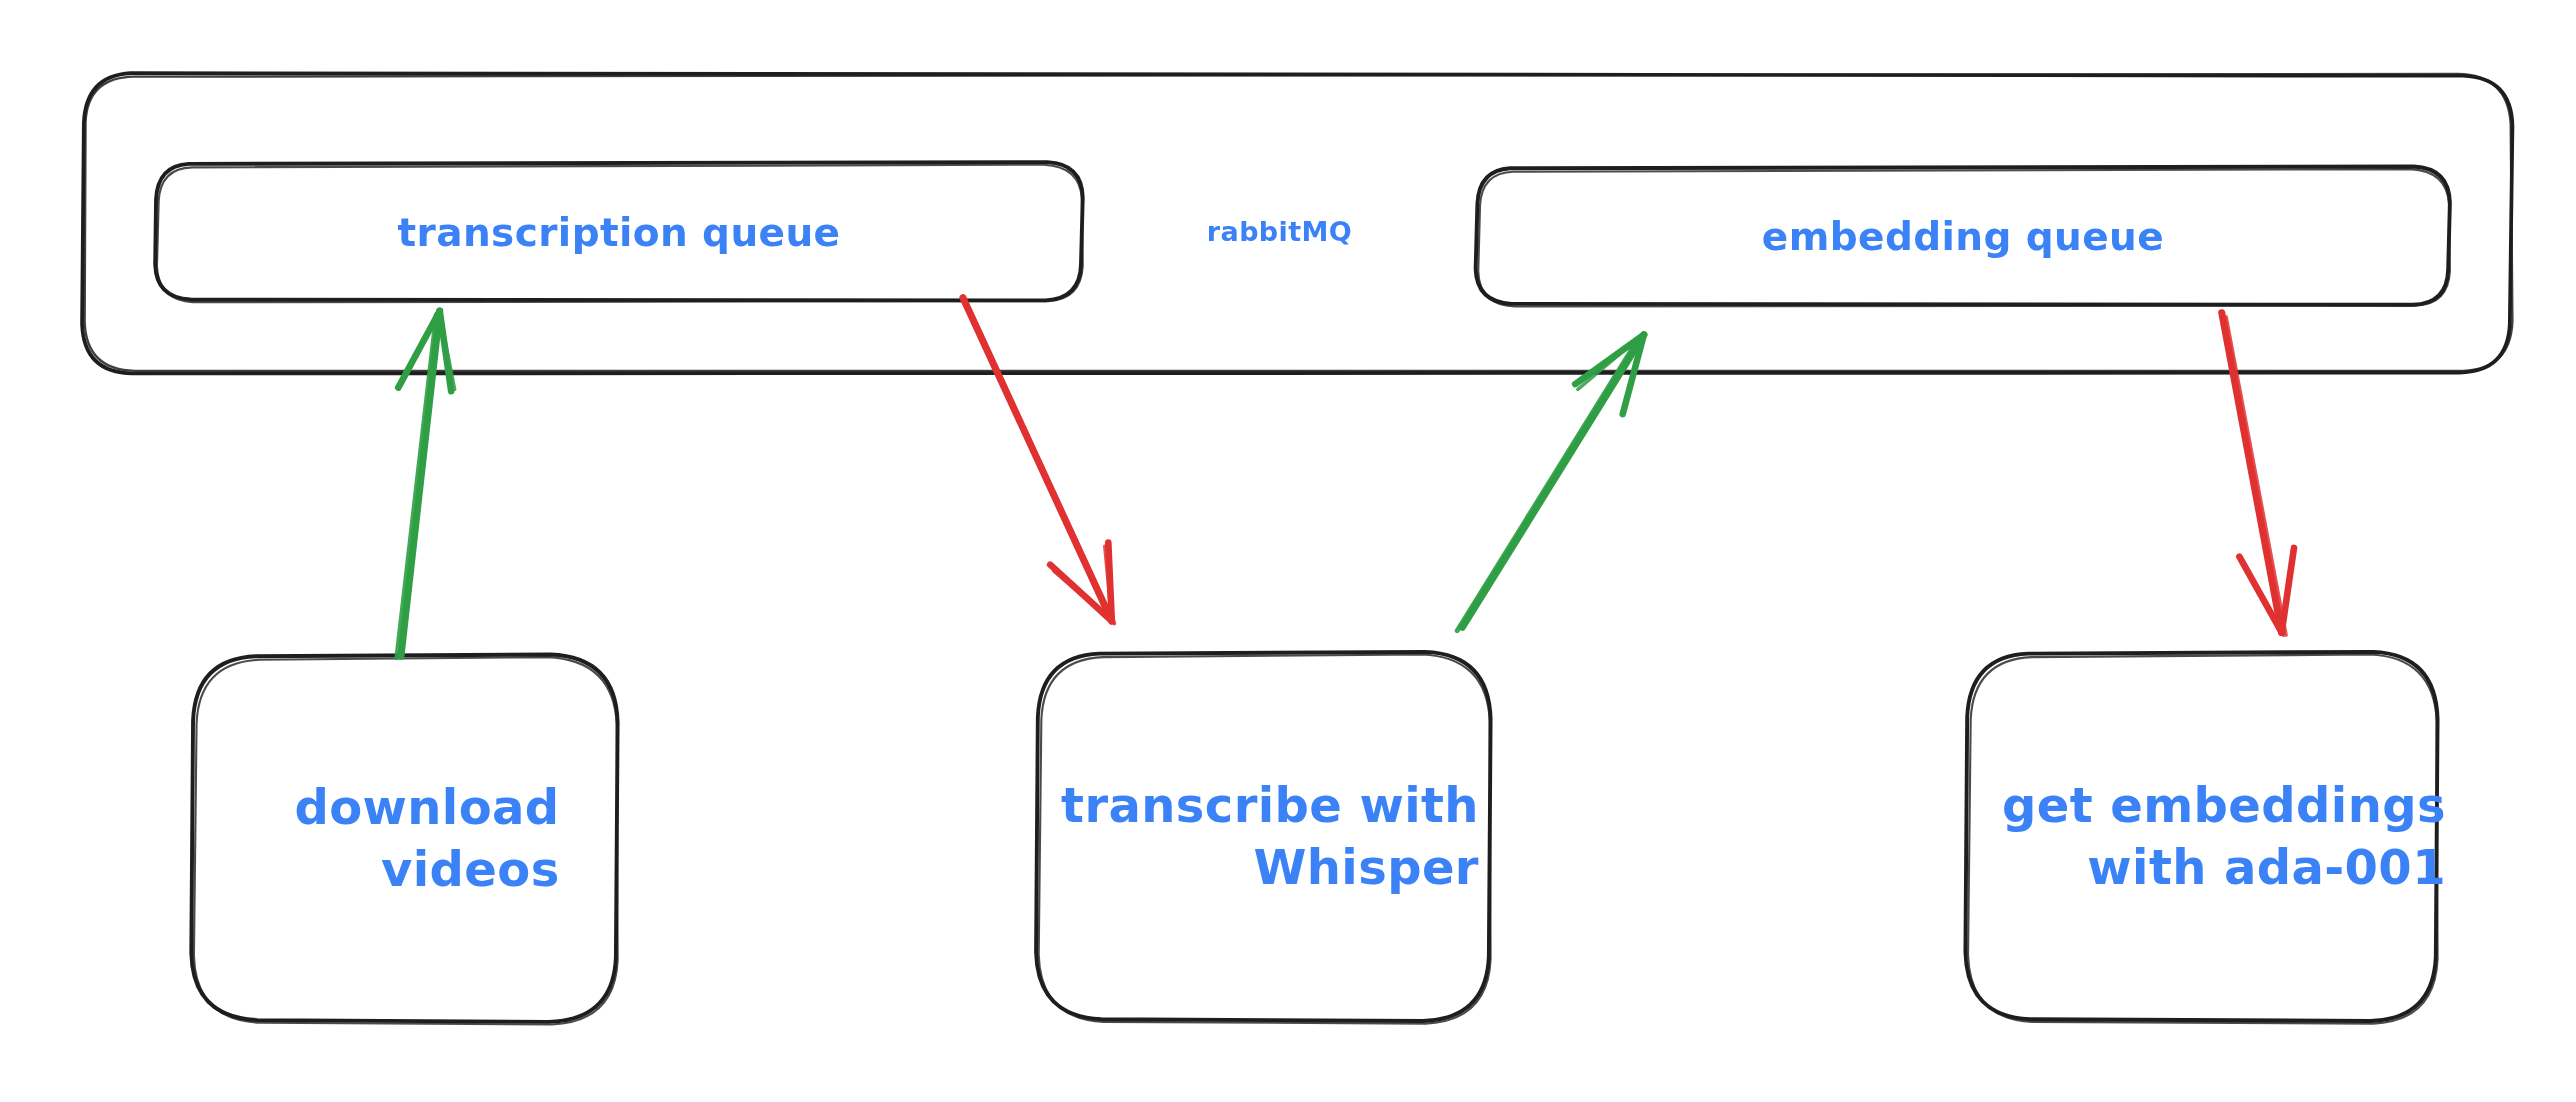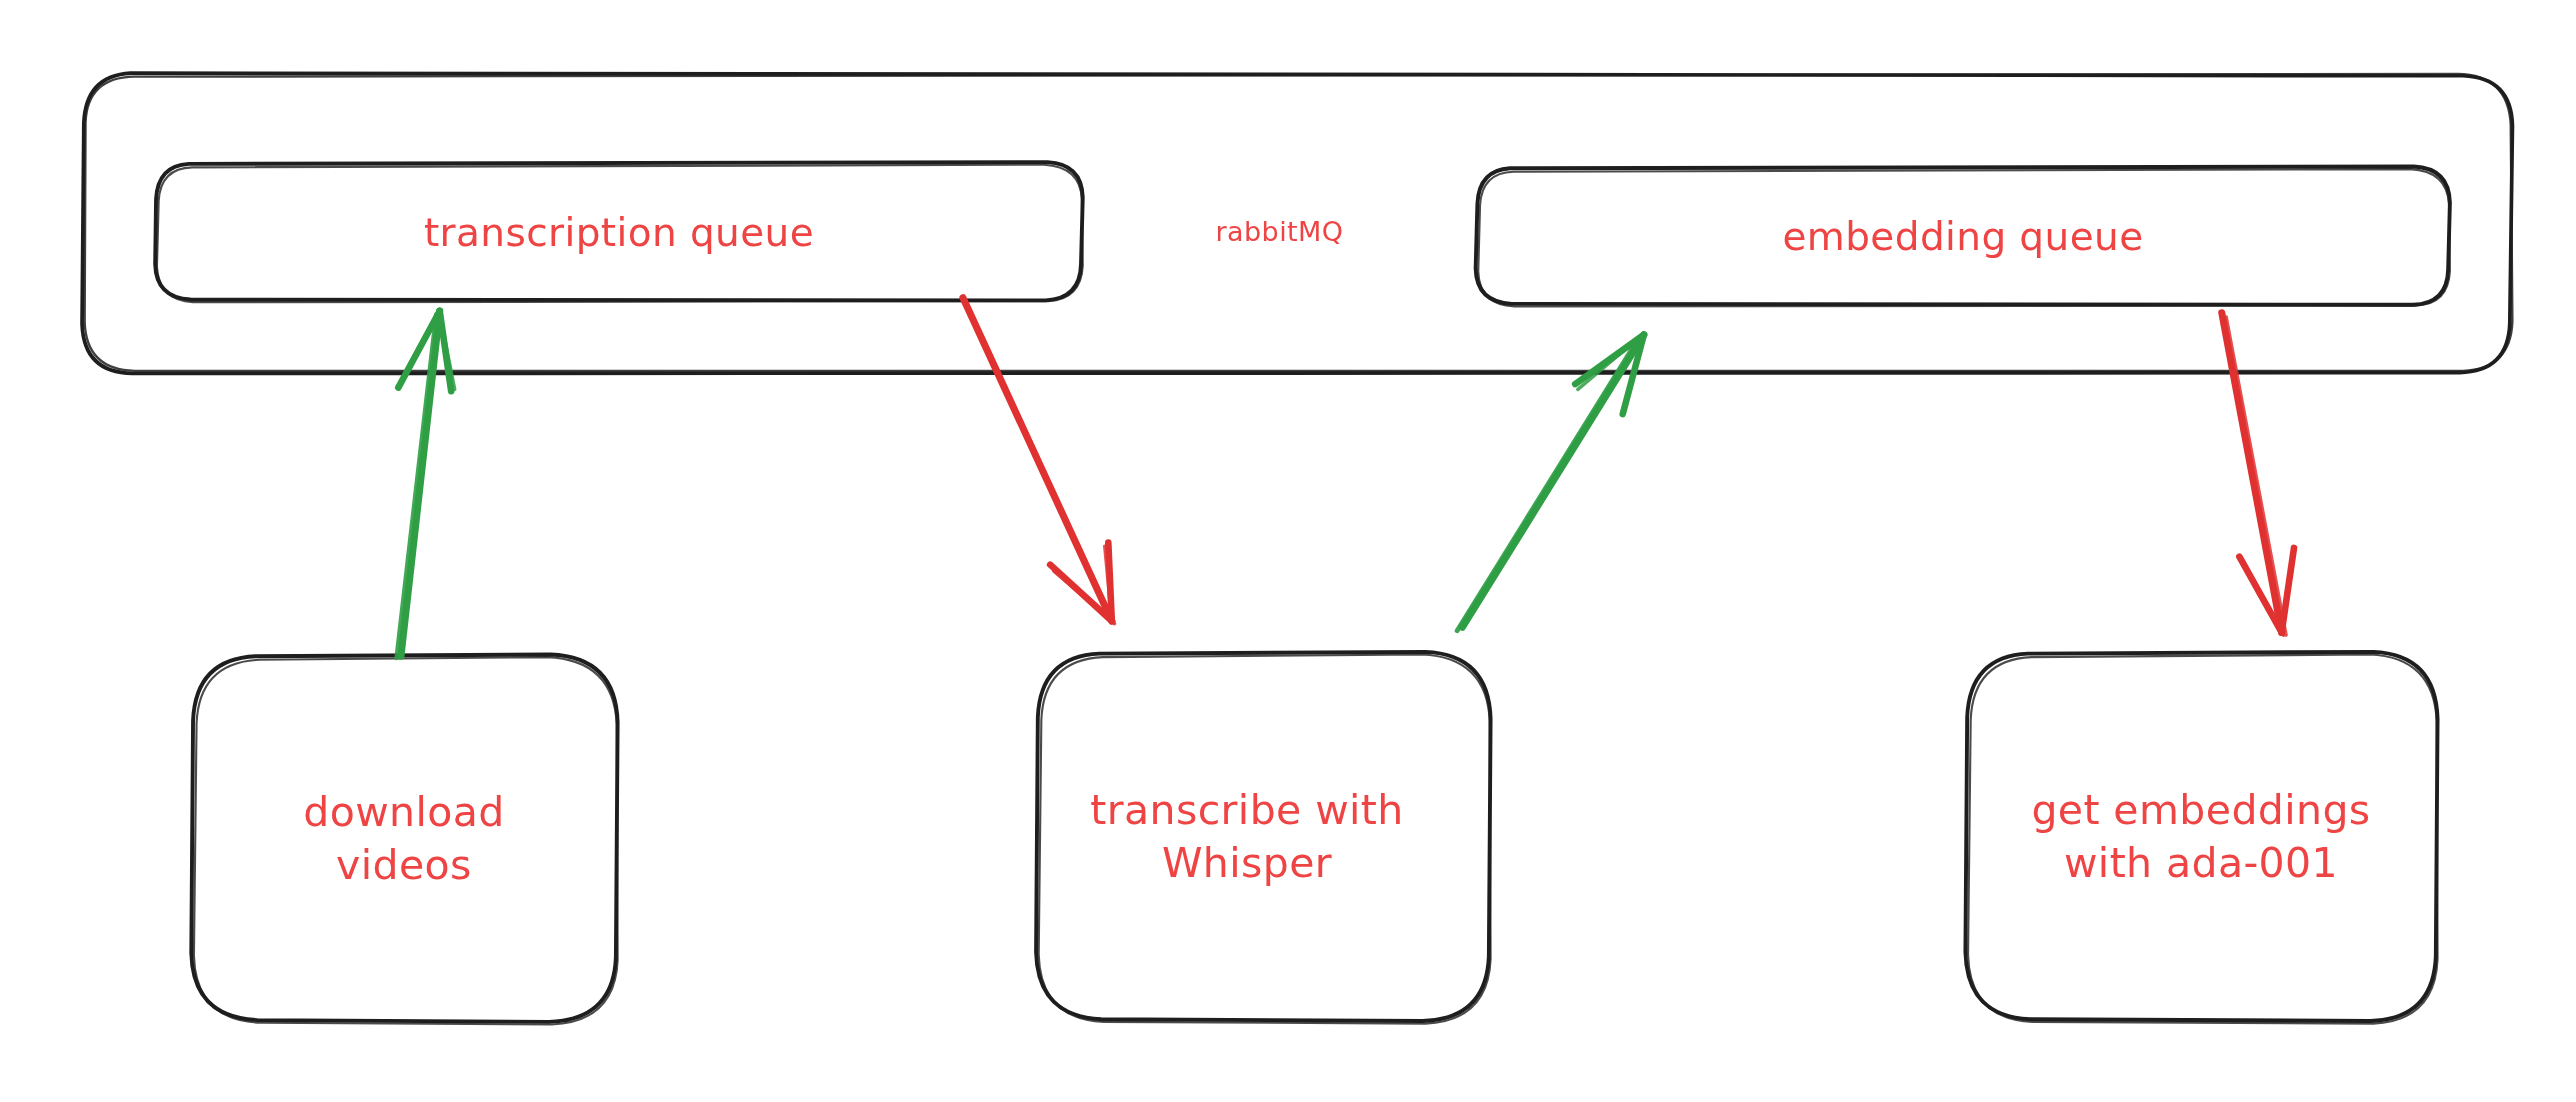--- a/index.html
+++ b/index.html
@@ -25,38 +25,39 @@
     top: 0;
     left: 0;
     width: 2576px;
     height: 1102px;
   }
   .node-label {
     position: absolute;
     display: flex;
     align-items: center;
     justify-content: center;
-    text-align: center;
-    color: #ef4444;
+    text-align: right;
+    color: #3b82f6;
     font-family: "DejaVu Sans", sans-serif;
-    font-weight: 400;
+    font-weight: 700;
     letter-spacing: 0.4px;
     line-height: 1.28;
     white-space: pre-line;
     pointer-events: none;
     user-select: none;
   }
   .queue-label {
     font-size: 39px;
   }
   .broker-label {
     font-size: 27px;
   }
   .worker-label {
-    font-size: 41px;
+    font-size: 48px;
+    margin-left: 23px;
   }
 </style>
 </head>
 <body>
 
 <div id="canvas">
 
   <svg id="sketch" viewBox="0 0 2924 1251" xmlns="http://www.w3.org/2000/svg">
 
     <g>

